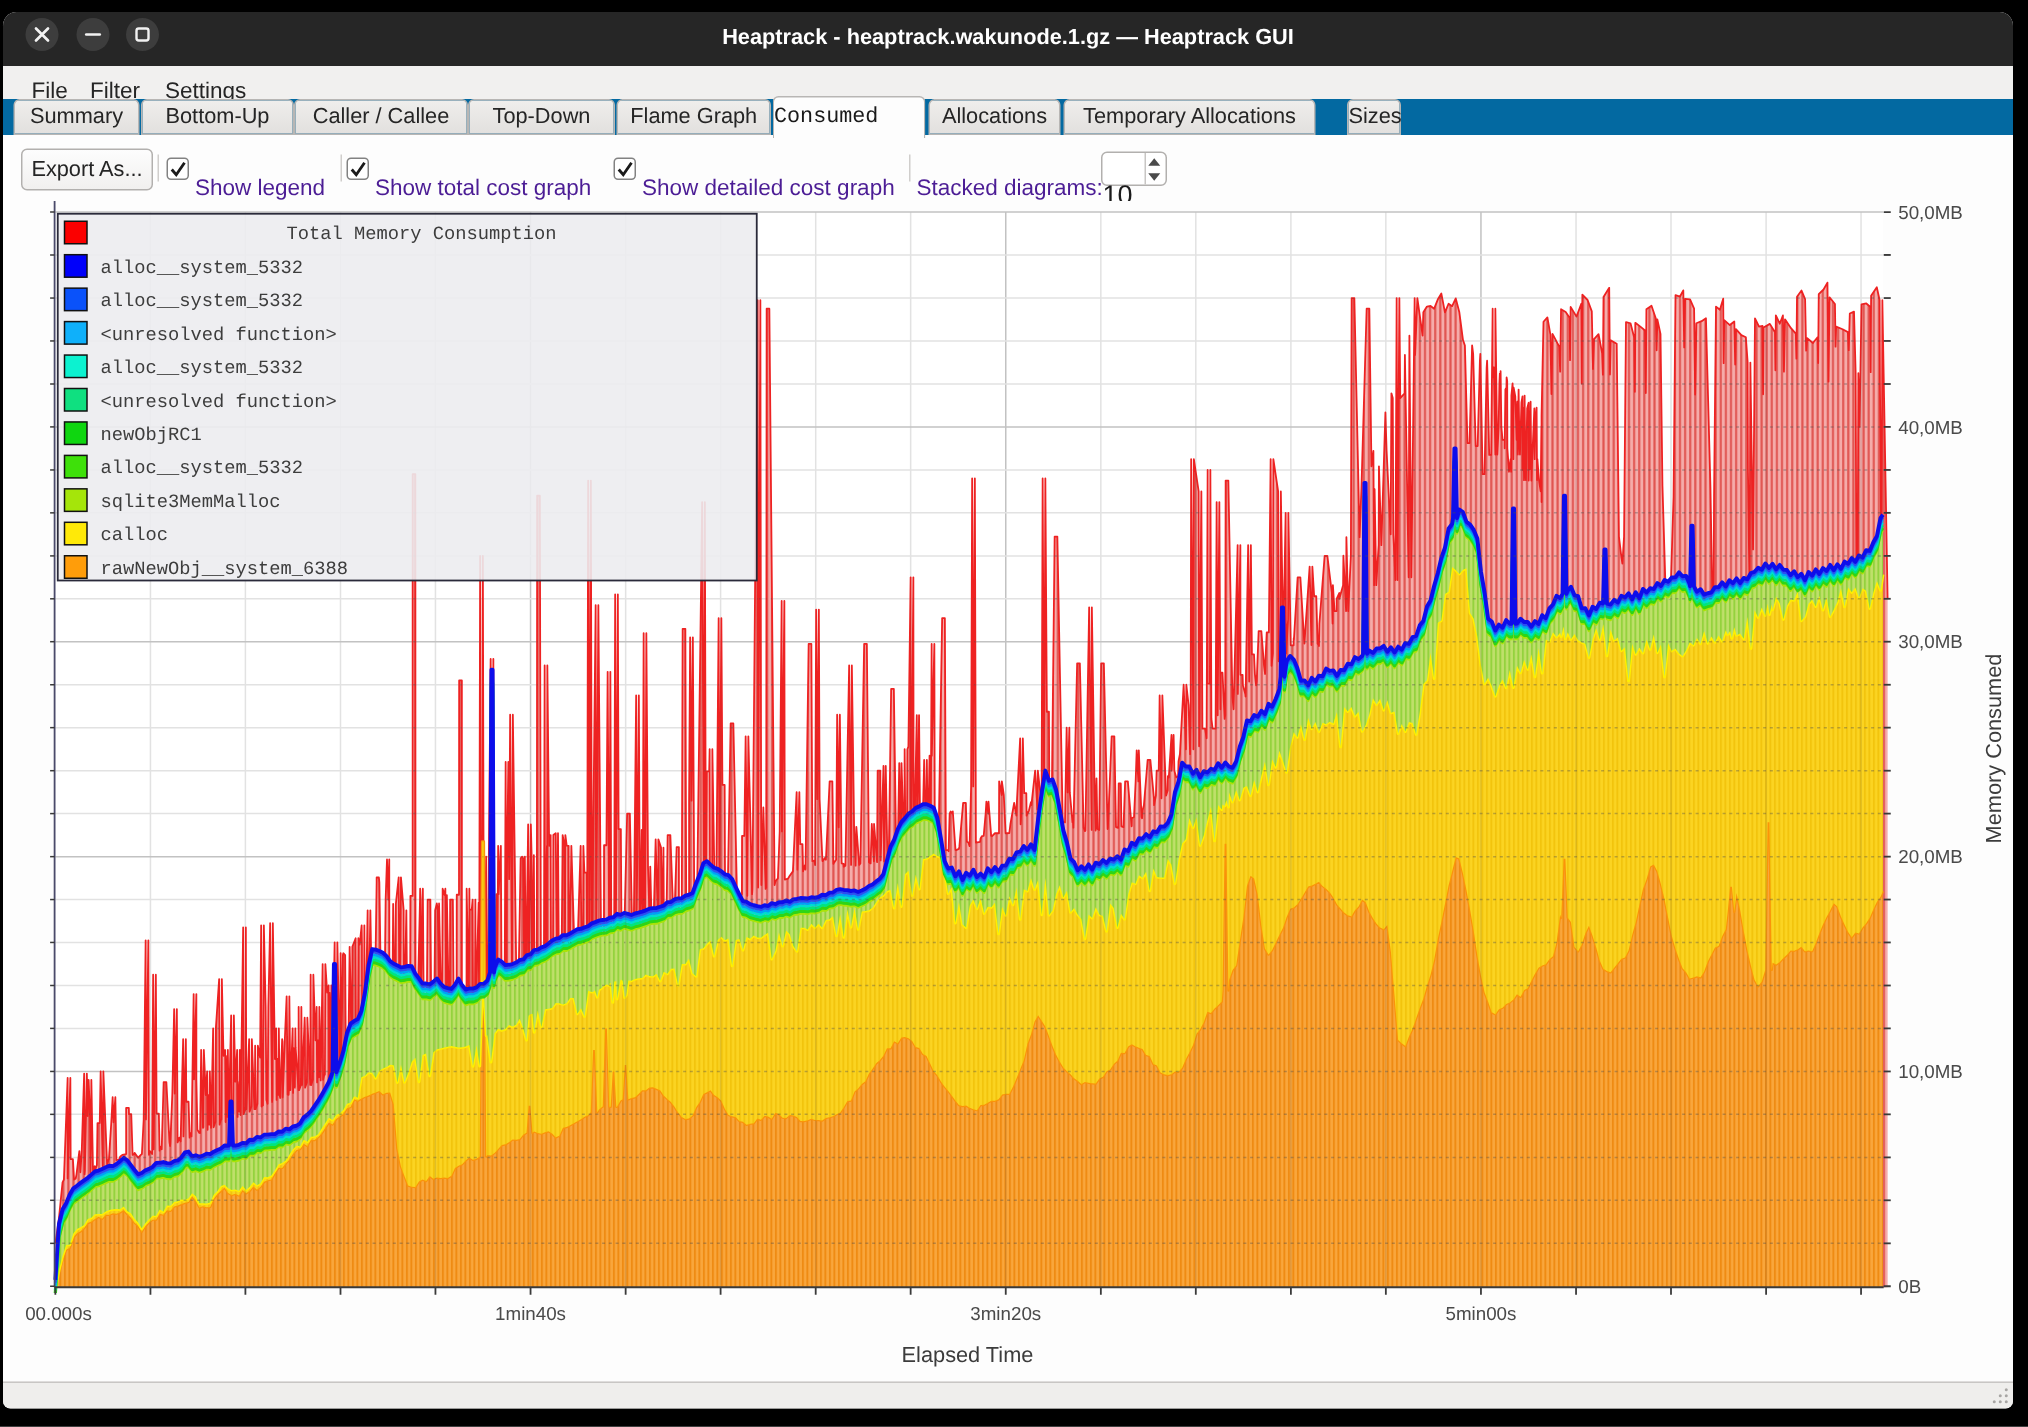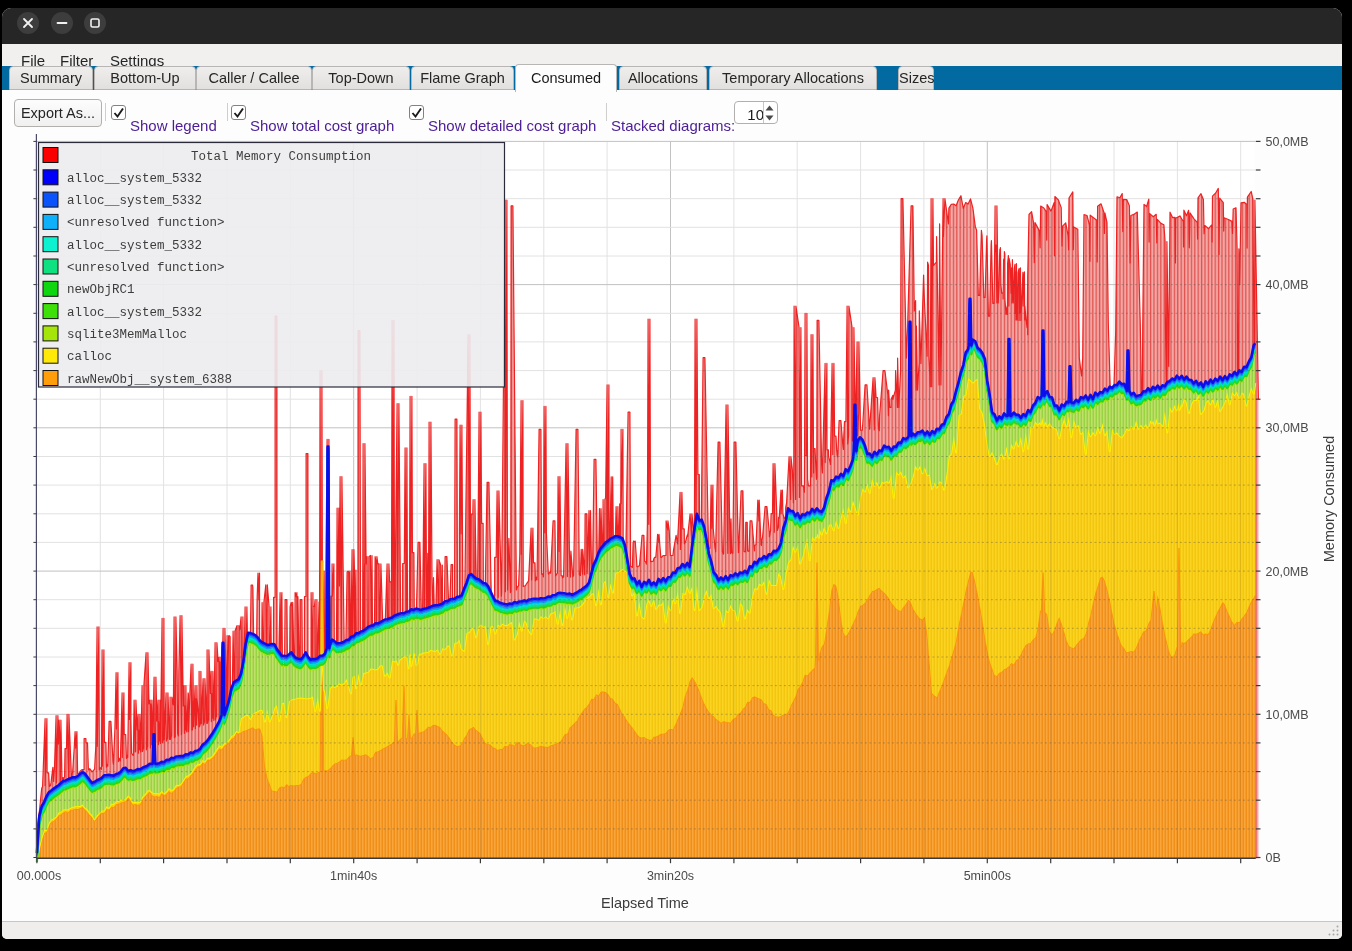--- a/index.html
+++ b/index.html
@@ -4,40 +4,41 @@
 html,body { width:1352px; height:951px; background:#000; font-family:"Liberation Sans", sans-serif; position:relative; overflow:hidden; }
 #win { position:absolute; left:2px; top:8px; width:1340px; height:931px; background:#fdfdfd; border-radius:9px 9px 5px 5px; overflow:hidden; }
 #titlebar { position:absolute; left:0; top:0; width:100%; height:36px; background:#262626; }
 .tbtn { position:absolute; top:4px; width:22px; height:22px; border-radius:50%; background:#3d3d3d; }
 #title { position:absolute; top:9px; left:0; width:100%; text-align:center; color:#ffffff; font-size:14.5px; font-weight:bold; }
 #menubar { position:absolute; left:0; top:36px; width:100%; height:22px; background:#f1f0ef; color:#252525; font-size:15px; }
 .mi { position:absolute; top:8px; }
 #tabbar { position:absolute; left:0; top:58px; width:100%; height:24px; background:#0369a1; }
 #tabline { position:absolute; left:0; top:81.5px; width:100%; height:1px; background:#bbb9b7; }
 .tab { position:absolute; top:0px; height:24px; background:linear-gradient(#efeeec,#e2e0de); border:1px solid #b8b6b4; border-radius:4px 4px 0 0; color:#252525; font-size:14.5px; text-align:center; line-height:23px; }
-.tabsel { position:absolute; top:-2px; height:28px; background:#fdfdfd; border:1px solid #b8b6b4; border-bottom:none; border-radius:4px 4px 0 0; color:#1a1a1a; font-size:14.5px; text-align:center; line-height:26px; z-index:5; }
+.tabsel { position:absolute; top:-2px; height:28px; background:#fdfdfd; border:1px solid #b8b6b4; border-bottom:none; border-radius:4px 4px 0 0; color:#1a1a1a; font-size:14.5px; text-align:left; line-height:26px; z-index:5;font-family:Liberation Mono, monospace; }
 #toolbar { position:absolute; left:0; top:82px; width:100%; height:52px; background:#fdfdfd; }
 #expbtn { position:absolute; left:12px; top:9px; width:88px; height:28px; background:linear-gradient(#fdfdfd,#f1f0ef); border:1px solid #b2b0ae; border-radius:4px; font-size:14.5px; color:#252525; text-align:center; line-height:26px; }
 .tsep { position:absolute; top:13px; width:1px; height:18px; background:#d0cecc; }
 .cb { position:absolute; top:15px; width:15px; height:15px; background:#fff; border:1px solid #828282; border-radius:3px; }
 .cbt { position:absolute; top:27px; font-size:15px; color:#4c1d95; }
 #spin { position:absolute; left:732px; top:11px; width:44px; height:23px; background:#fff; border:1px solid #b2b0ae; border-radius:4px; }
 #statusbar { position:absolute; left:0; top:913px; width:100%; height:18px; background:#efeeec; border-top:1px solid #c8c6c4; }
 </style></head><body>
 <div id="win">
  <div id="titlebar">
   <div class="tbtn" style="left:15.2px"><svg width="22" height="22">
           <path d="M7 7 L15 15 M15 7 L7 15" stroke="#f2f2f2" stroke-width="1.8" stroke-linecap="round"></path>
         </svg></div>
   <div class="tbtn" style="left:48.7px"><svg width="22" height="22">
           <path d="M6.5 11 L15.5 11" stroke="#f2f2f2" stroke-width="1.8" stroke-linecap="round"></path>
         </svg></div>
   <div class="tbtn" style="left:82px"><svg width="22" height="22">
           <rect x="7" y="7" width="8" height="8" fill="none" stroke="#f2f2f2" stroke-width="1.6" rx="1.5"></rect>
         </svg></div>
+  <div id="title">Heaptrack - heaptrack.wakunode.1.gz — Heaptrack GUI</div>
  </div>
  <div id="menubar">
   <span class="mi" style="left:19px"><span style="text-decoration:underline;text-underline-offset:2.5px">F</span>ile</span>
   <span class="mi" style="left:58px">Filter</span>
   <span class="mi" style="left:108px">Setti<span style="text-decoration:underline;text-underline-offset:2.5px">n</span>gs</span>
  </div>
  <div id="tabbar">
   <div id="tabline"></div>
   <div class="tab" style="left:7px;width:84px">Summary</div>
   <div class="tab" style="left:92px;width:102px">Bottom-Up</div>
@@ -61,21 +62,21 @@
           <path d="M2.5 7 L5.5 10.5 L11 2.5" stroke="#1a1a1a" stroke-width="1.9" fill="none"></path>
         </svg></div>
   <div class="cbt" style="left:248px">Show total cost graph</div>
   <div class="cb" style="left:407px"><svg width="14" height="14">
           <path d="M2.5 7 L5.5 10.5 L11 2.5" stroke="#1a1a1a" stroke-width="1.9" fill="none"></path>
         </svg></div>
   <div class="cbt" style="left:426px">Show detailed cost graph</div>
   <div class="tsep" style="left:604px"></div>
   <div class="cbt" style="left:609px">Stacked diagrams:</div>
   <div id="spin">
-        <span style="position:absolute;left:0;top:4px;width:29px;text-align:right;font-size:15px;color:#1a1a1a">10</span>
+        <span style="position:absolute;left:0;top:18px;width:29px;text-align:left;font-size:18px;color:#1a1a1a">10</span>
    <div style="position:absolute;right:0;top:0;width:14px;height:100%;border-left:1px solid #c8c6c4"></div>
    <svg style="position:absolute;right:2px;top:2px" width="11" height="18">
           <path d="M5.5 1.5 L9.5 6.5 L1.5 6.5 Z" fill="#4a4a4a"></path>
           <path d="M5.5 16.5 L9.5 11.5 L1.5 11.5 Z" fill="#4a4a4a"></path>
         </svg>
   </div>
  </div>
  <div id="statusbar">
       <svg style="position:absolute;right:2px;bottom:2px" width="14" height="14">
   <circle cx="11.5" cy="3.5" r="1" fill="#a8a6a4"></circle>

